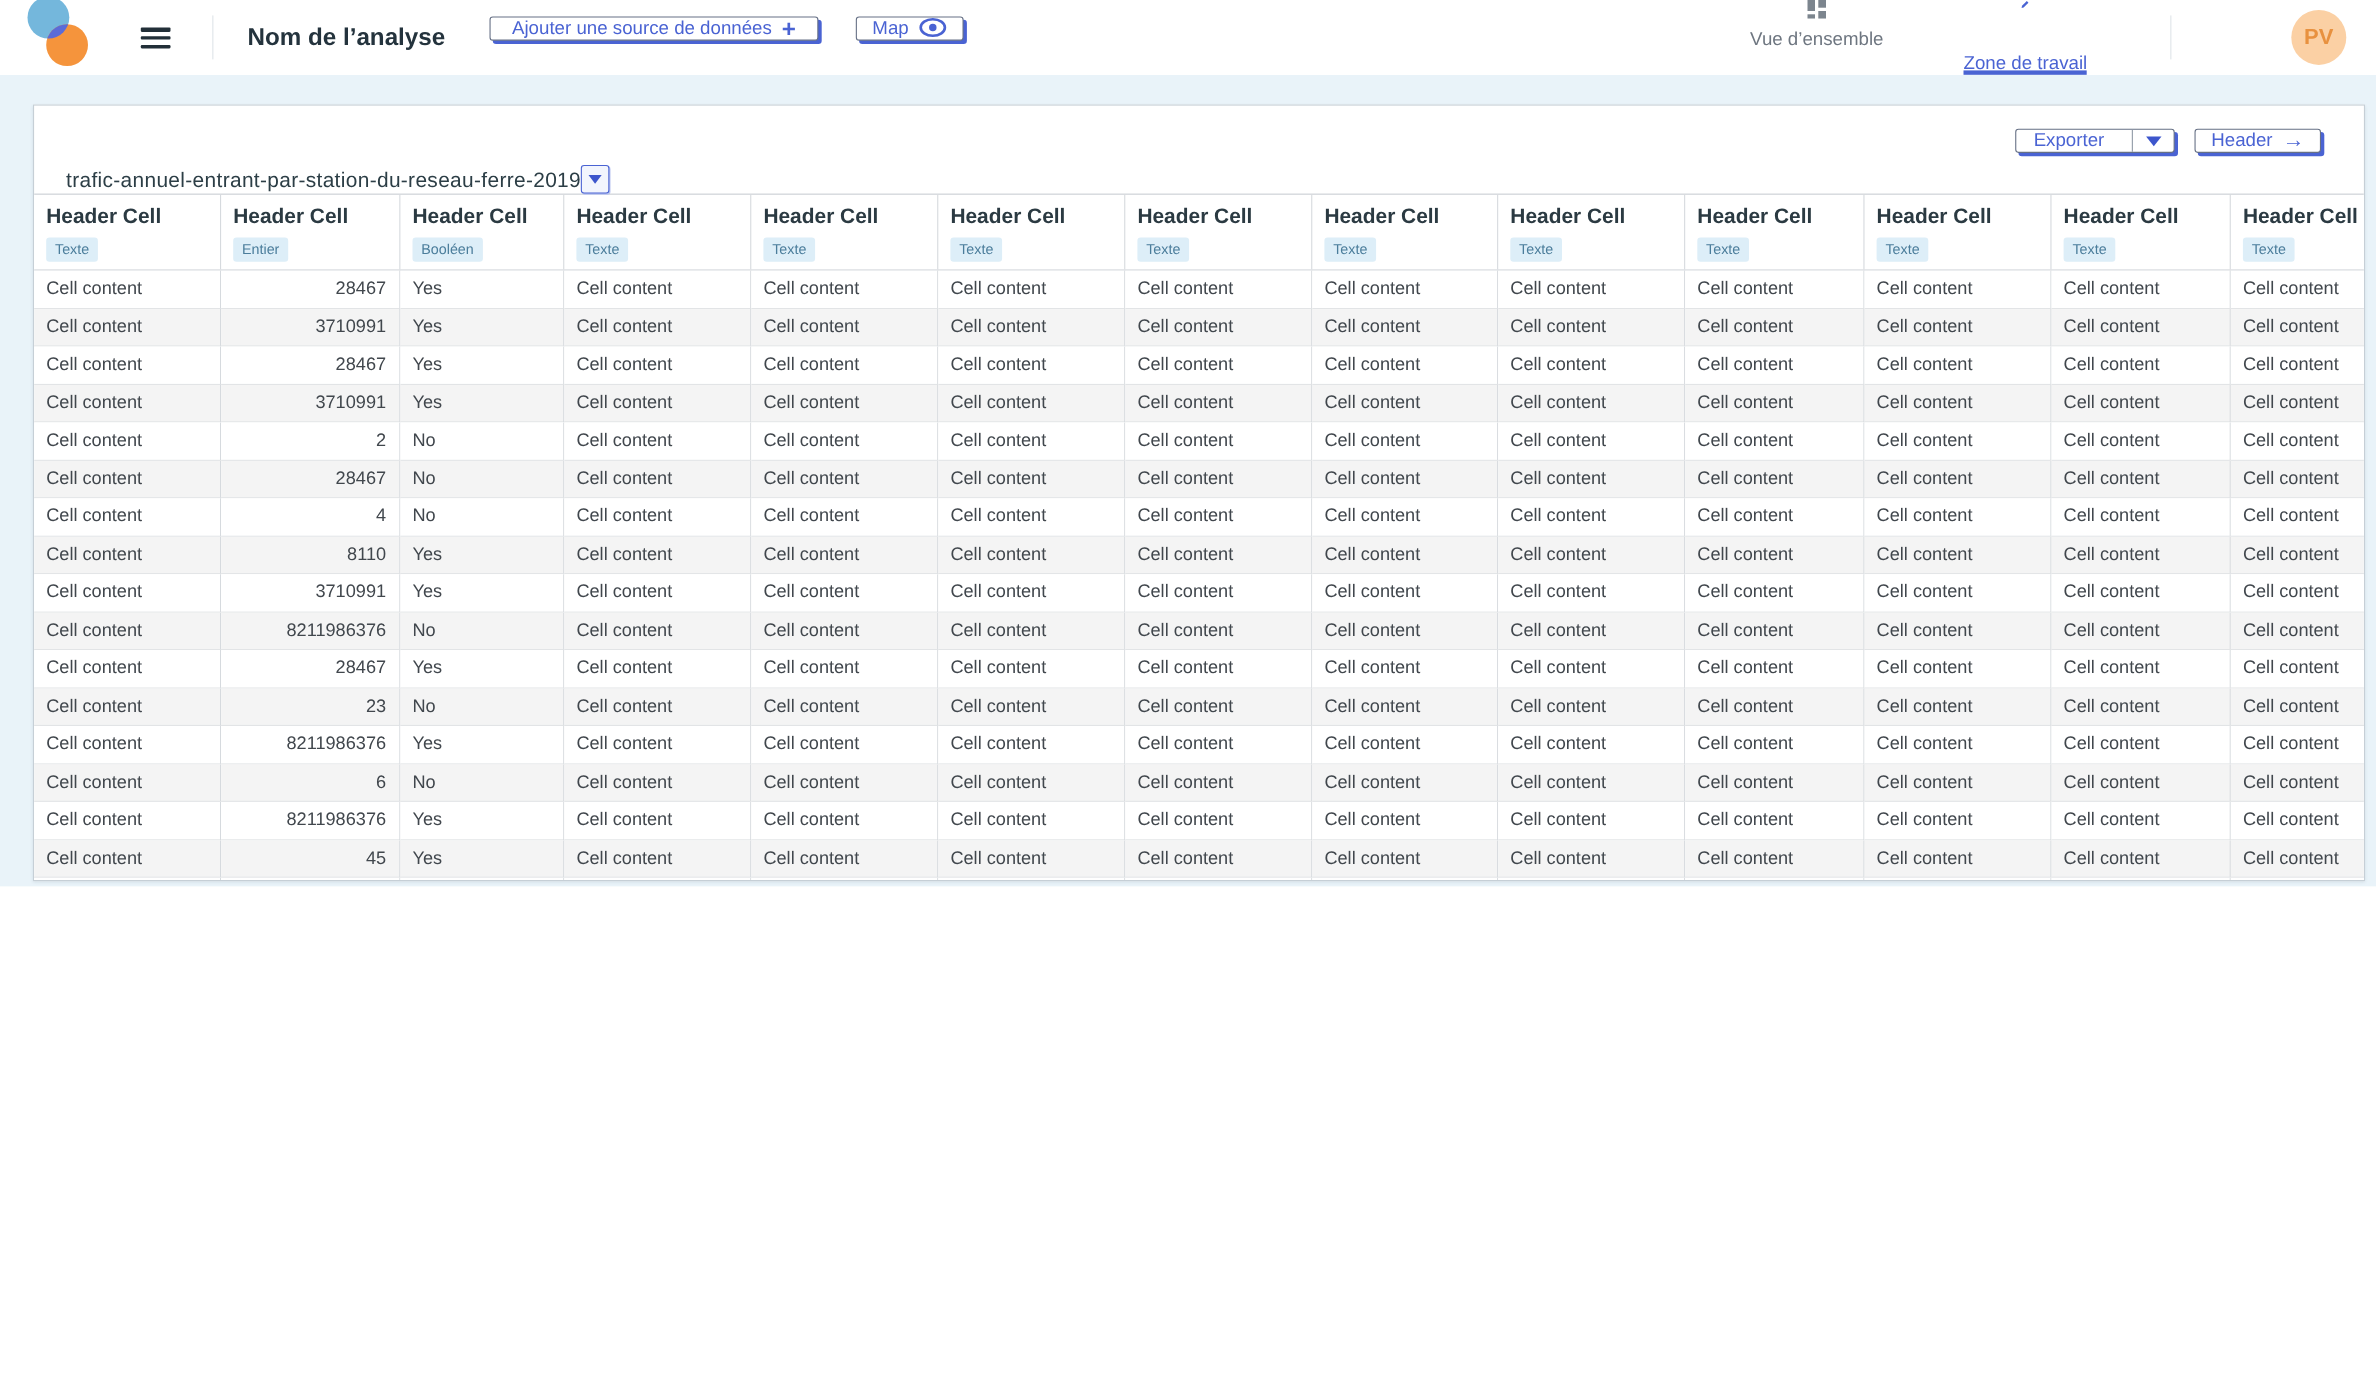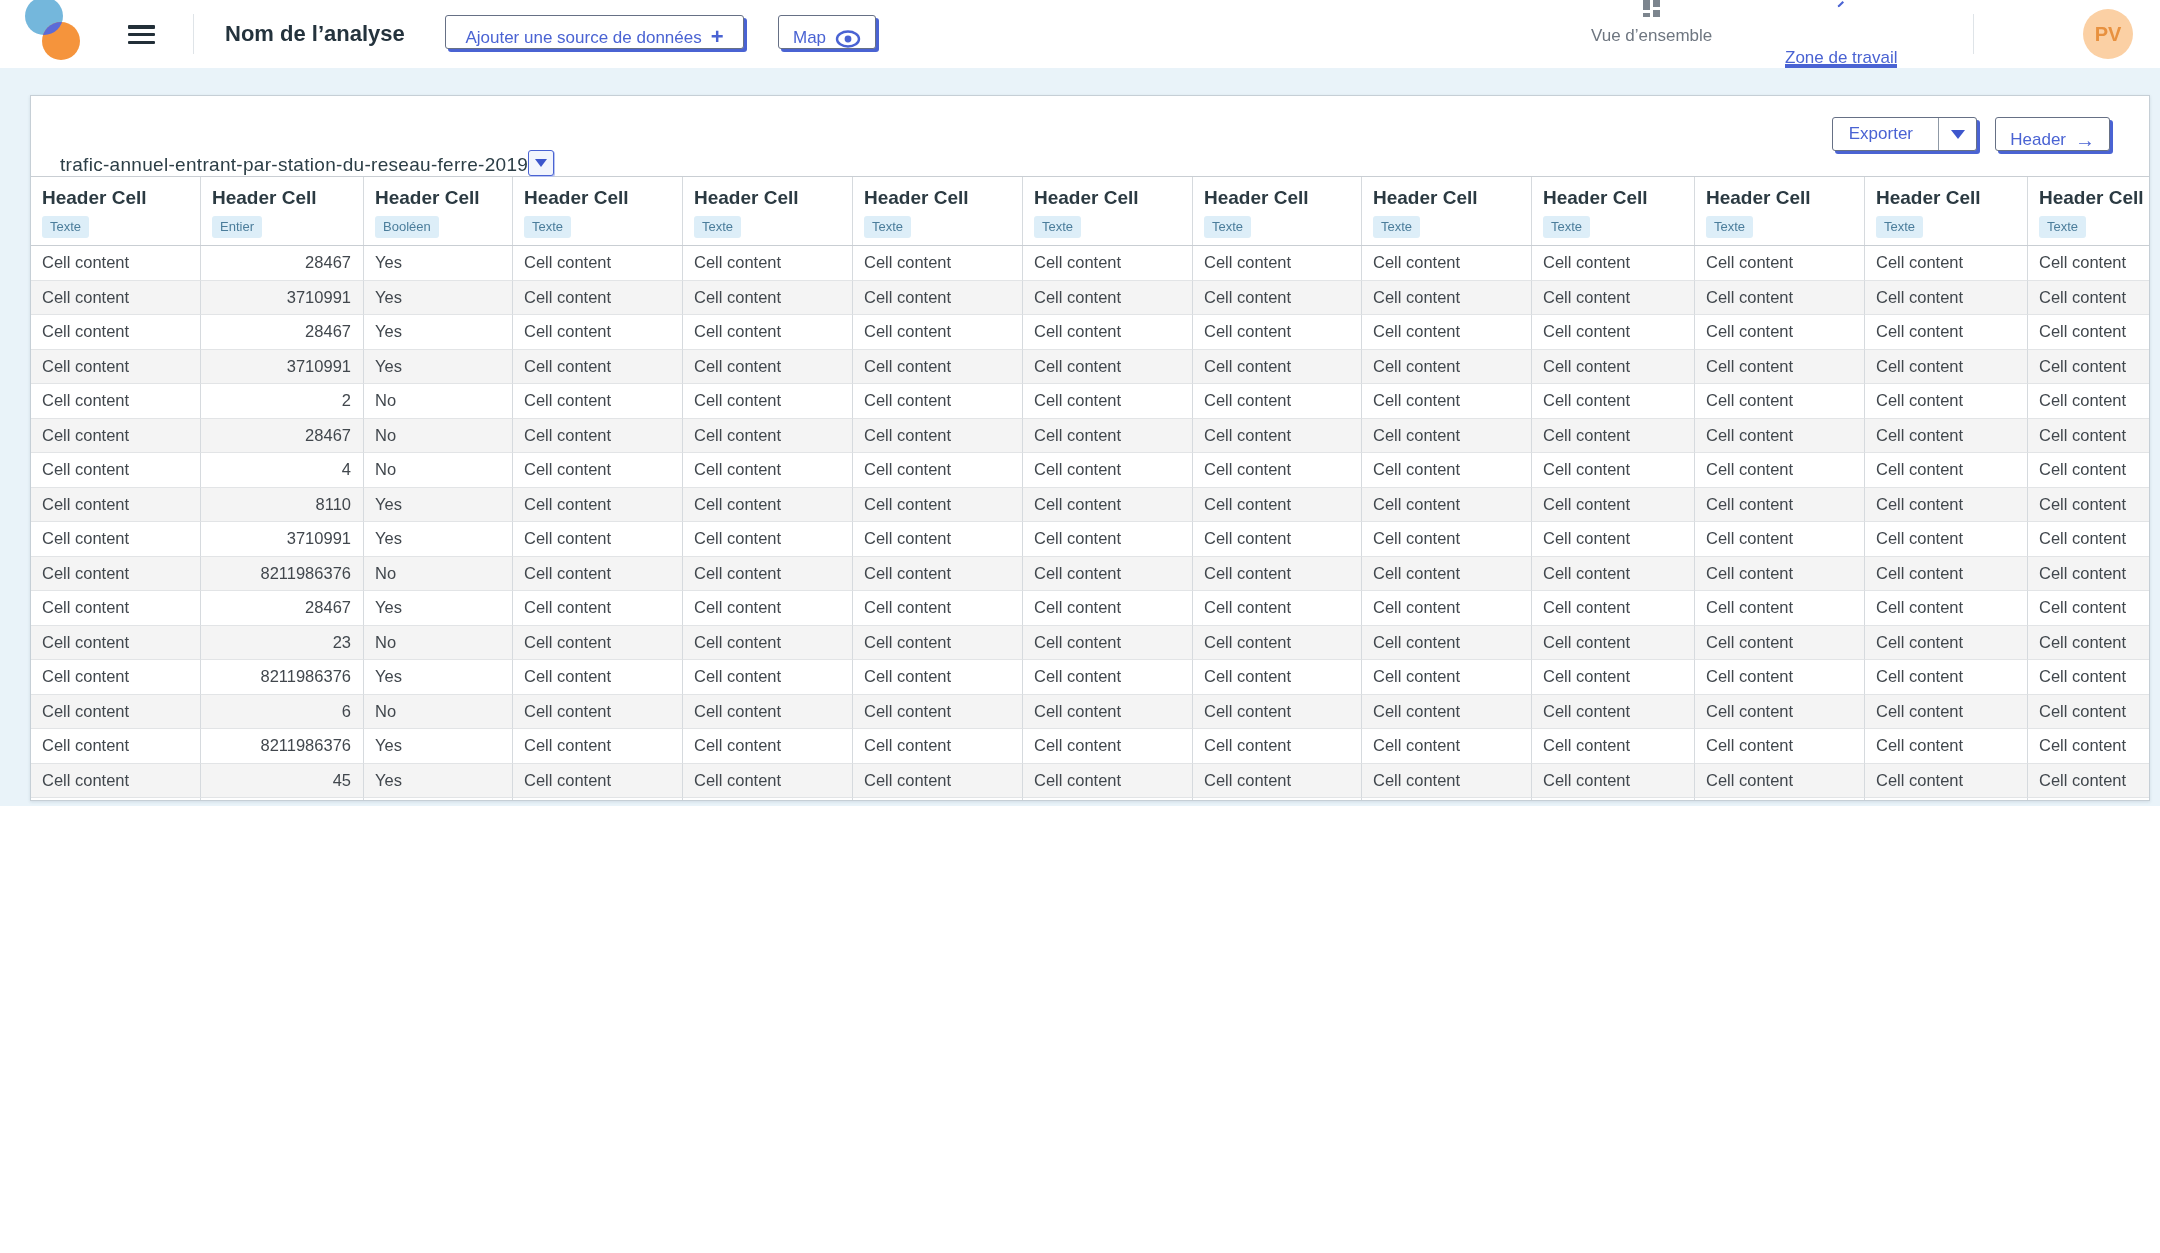--- a/index.html
+++ b/index.html
@@ -19,23 +19,23 @@
 
   
   .topbar{position:absolute;top:0;left:0;width:2160px;height:68px;background:#fff;z-index:5;}
   .logo{position:absolute;left:16px;top:0;width:66px;height:66px;cursor:pointer;}
   .hamburger{position:absolute;left:128px;top:25px;width:27px;height:19px;display:flex;
              flex-direction:column;justify-content:space-between;cursor:pointer;}
   .hamburger span{display:block;height:3.5px;background:#222f38;border-radius:1px;}
   .tb-divider{position:absolute;top:14px;width:1px;height:40px;background:#dfe4e8;}
   .app-title{position:absolute;left:225px;top:0;height:68px;display:flex;align-items:center;
              font-size:22px;font-weight:bold;color:#24333d;}
-  .btn{display:inline-flex;align-items:flex-end;gap:9px;background:#fff;border:1px solid #667085;
+  .btn{display:inline-flex;align-items:flex-start;gap:9px;background:#fff;border:1px solid #667085;
        border-radius:3px;color:var(--accent);font-size:17px;font-family:inherit;
-       box-shadow:3px 3px 0 0 var(--accent);padding:0 14px;height:34px;cursor:pointer;}
+       box-shadow:3px 3px 0 0 var(--accent);padding:0 14px;height:22px;cursor:pointer;}
   .add-source-btn{position:absolute;left:445px;top:15px;width:299px;justify-content:center;}
   .map-btn{position:absolute;left:778px;top:15px;}
   .plus{font-size:22px;font-weight:bold;line-height:1;}
   .top-tab{position:absolute;top:0;height:68px;display:flex;align-items:center;gap:9px;
            font-size:17px;color:#6e7680;cursor:pointer;flex-direction:column;}
   .top-tab.active{color:var(--accent);}
   .top-tab .underline{position:absolute;bottom:0;left:0;right:0;height:4px;background:var(--accent);}
   .avatar{position:absolute;left:2083px;top:9px;width:50px;height:50px;border-radius:50%;
           background:var(--avatar-bg);color:var(--avatar-text);display:flex;align-items:center;
           justify-content:center;font-size:20px;font-weight:bold;cursor:pointer;}

